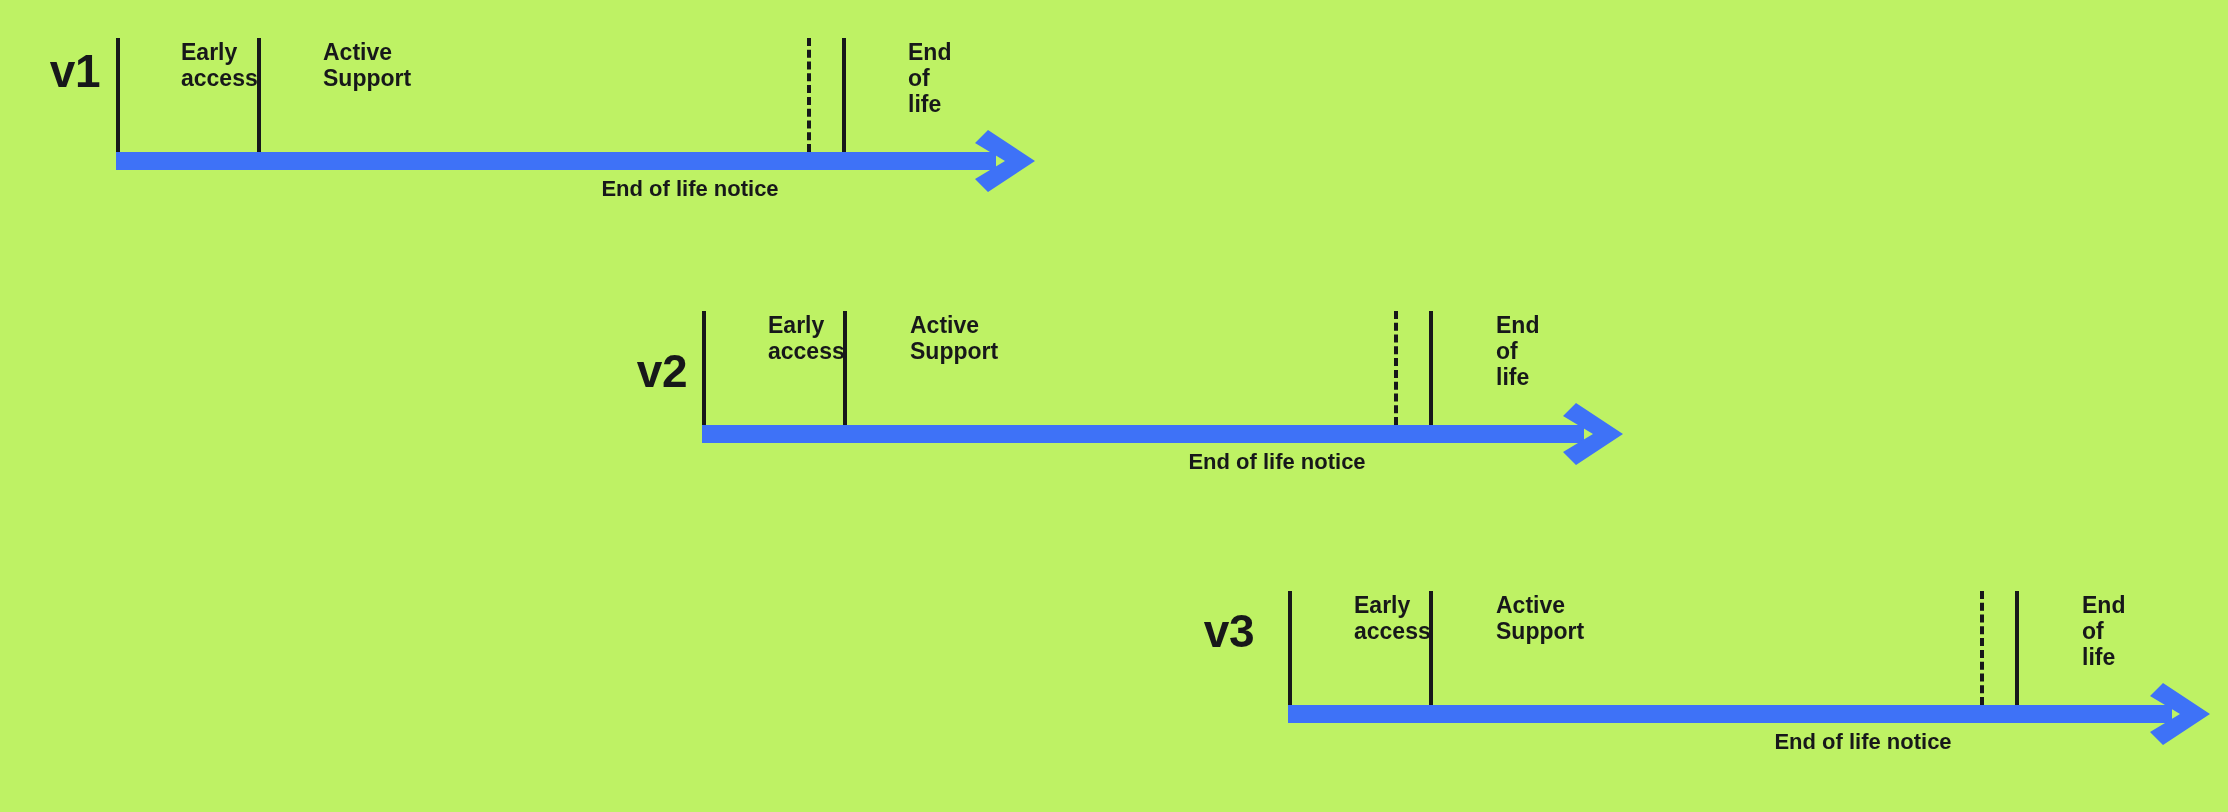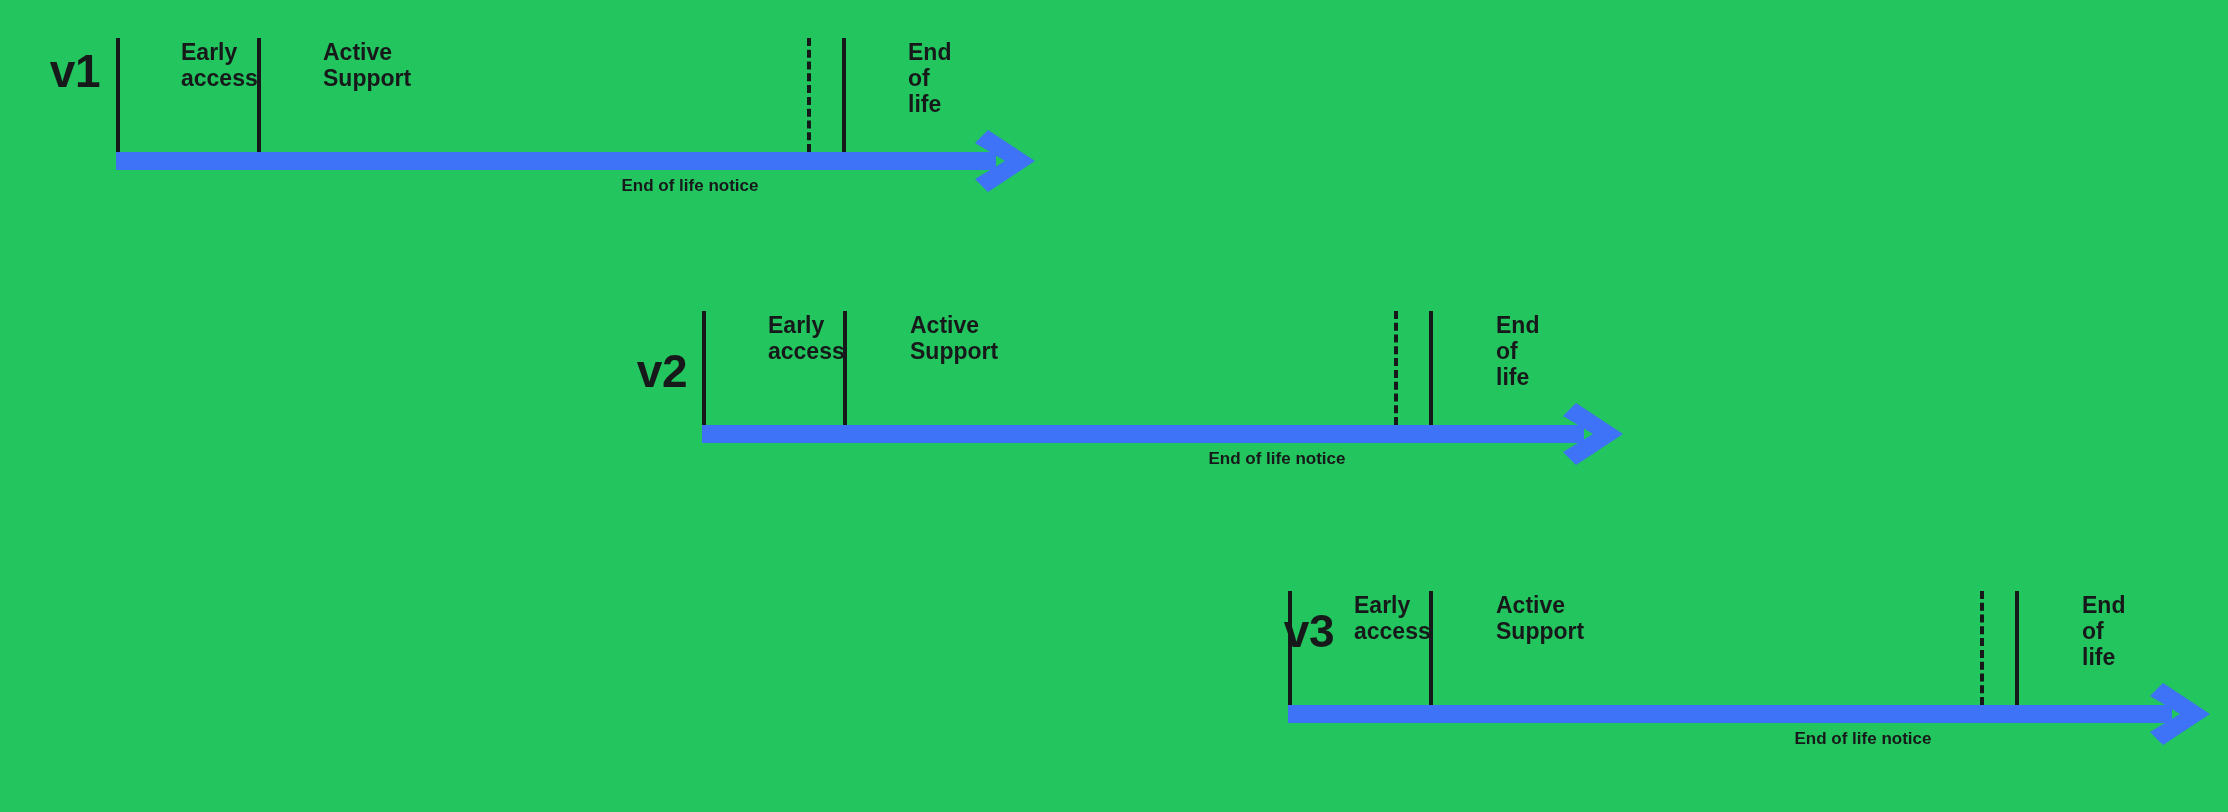--- a/index.html
+++ b/index.html
@@ -9,21 +9,21 @@
   }
   body {
     font-family: "Liberation Sans", sans-serif;
     -webkit-font-smoothing: antialiased;
   }
 
   #canvas {
     position: relative;
     width: 2228px;
     height: 812px;
-    background: #22c55e;
+    background: #bef264;
     overflow: hidden;
   }
 
   
   .lifecycle-row {
     position: absolute;
     left: 0;
     top: 0;
   }
 
@@ -79,21 +79,21 @@
   }
   .timeline-arrow svg {
     display: block;
     width: 100%;
     height: 100%;
   }
 
   
   .notice-label {
     position: absolute;
-    font-size: 17px;
+    font-size: 22px;
     font-weight: 700;
     color: #17181a;
     white-space: nowrap;
     text-align: center;
   }
 </style>
 </head>
 <body>
 
 <div id="canvas">
@@ -127,21 +127,21 @@
       <div class="phase-label" style="left: 1448px; top: 313px;">End of life</div>
       <div class="timeline-shaft" style="left: 702px; top: 425px; width: 882px; background: rgb(62, 114, 247);"></div>
       <div class="timeline-arrow" style="left: 1563px; top: 403px;">
         <svg viewBox="0 0 60 62">
           <path d="M13 0 L60 31 L13 62 L0 49 L30 31 L0 13 Z" fill="#3e72f7"></path>
         </svg>
       </div>
       <div class="notice-label" style="left: 1042px; top: 449px; width: 470px;">End of life notice</div>
     </div>
     <div class="lifecycle-row">
-      <div class="version-label" style="left: 1248px; top: 608px; width: 86px;">v3</div>
+      <div class="version-label" style="left: 1168px; top: 608px; width: 86px;">v3</div>
       <div class="divider" style="left: 1288px; top: 591px; height: 114px;"></div>
       <div class="divider" style="left: 1429px; top: 591px; height: 114px;"></div>
       <div class="divider" style="left: 2015px; top: 591px; height: 114px;"></div>
       <div class="divider-dashed" style="left: 1980px; top: 591px; height: 114px;"></div>
       <div class="phase-label" style="left: 1306px; top: 593px;">Early
 access</div>
       <div class="phase-label" style="left: 1448px; top: 593px;">Active Support</div>
       <div class="phase-label" style="left: 2034px; top: 593px;">End of life</div>
       <div class="timeline-shaft" style="left: 1288px; top: 705px; width: 884px; background: rgb(62, 114, 247);"></div>
       <div class="timeline-arrow" style="left: 2150px; top: 683px;">

